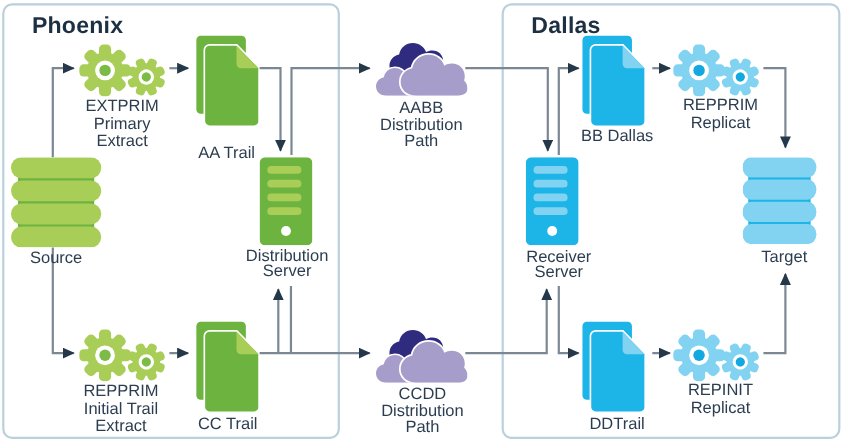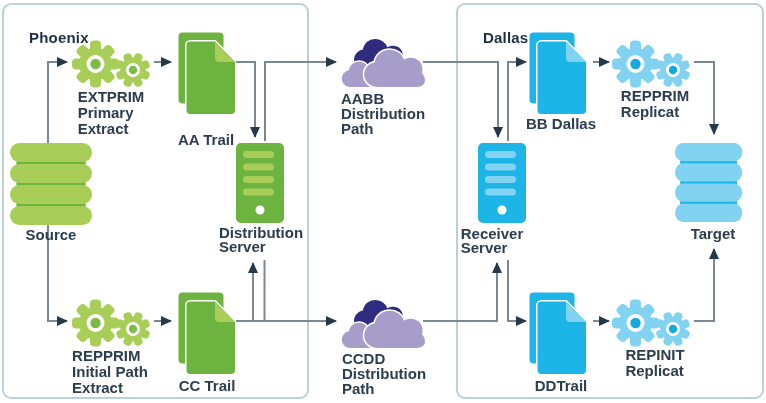--- a/index.html
+++ b/index.html
@@ -9,33 +9,33 @@
     font-family:"Liberation Sans", sans-serif;
   }
   .region{
     position:absolute;top:3px;height:396px;box-sizing:border-box;
     background:#fff;border:2px solid var(--region-border,#bad0dc);border-radius:9px;
     z-index:1;
   }
   #region-phoenix{left:2px;width:307px;}
   #region-dallas{left:456px;width:308px;text-decoration:underline;}
   .region-title{
-    position:absolute;top:24px;left:25px;
-    font-size:15px;font-weight:bold;color:var(--title-text,#1d3043);
+    position:absolute;top:7px;left:25px;
+    font-size:21px;font-weight:bold;color:var(--title-text,#1d3043);
     letter-spacing:.2px;
   }
   .connectors{position:absolute;left:0;top:0;z-index:2;}
   .connectors path{stroke:var(--connector,#7b8894);stroke-width:2;fill:none;}
   .icon{position:absolute;z-index:3;display:block;}
   .icon.green{--c-light:var(--green-light);--c-dark:var(--green-dark);--c-dot:var(--green-gear-dot);}
   .icon.cyan{--c-light:var(--cyan-light);--c-dark:var(--cyan-dark);--c-dot:var(--cyan-gear-dot);}
   .lbl{
     position:absolute;z-index:4;transform:translateX(-50%);
-    text-align:left;font-size:15px;line-height:16px;
-    color:var(--label-text,#2b3d4f);white-space:nowrap;font-weight:bold;
+    text-align:center;font-size:15px;line-height:16px;
+    color:var(--label-text,#2b3d4f);white-space:nowrap;
   }
   .lbl.tight{line-height:14px;}
   .lbl.cloudlbl{line-height:15px;}
 </style>
 </head>
 <body>
 
 <svg width="0" height="0" style="position:absolute" aria-hidden="true">
   <defs>
     <marker id="arrow" markerUnits="userSpaceOnUse" markerWidth="11" markerHeight="10" refX="10" refY="5" orient="auto">
@@ -188,21 +188,21 @@
   </div>
   <div class="lbl" style="left:206px;top:132px">
     <div>AA Trail</div>
   </div>
   <div class="lbl tight" style="left:261px;top:226px">
     <div>Distribution</div>
     <div>Server</div>
   </div>
   <div class="lbl" style="left:110px;top:348px">
     <div>REPPRIM</div>
-    <div>Initial Path</div>
+    <div>Initial Trail</div>
     <div>Extract</div>
   </div>
   <div class="lbl" style="left:207px;top:378px">
     <div>CC Trail</div>
   </div>
 
   <div class="lbl cloudlbl" style="left:383px;top:91px">
     <div>AABB</div>
     <div>Distribution</div>
     <div>Path</div>
@@ -213,21 +213,21 @@
     <div>Path</div>
   </div>
 
   <div class="lbl" style="left:561px;top:116px">
     <div>BB Dallas</div>
   </div>
   <div class="lbl" style="left:655px;top:88px">
     <div>REPPRIM</div>
     <div>Replicat</div>
   </div>
-  <div class="lbl tight" style="left:492px;top:227px">
+  <div class="lbl tight" style="left:508px;top:227px">
     <div>Receiver</div>
     <div>Server</div>
   </div>
   <div class="lbl" style="left:713px;top:226px">
     <div>Target</div>
   </div>
   <div class="lbl" style="left:561px;top:378px">
     <div>DDTrail</div>
   </div>
   <div class="lbl" style="left:655px;top:347px">

